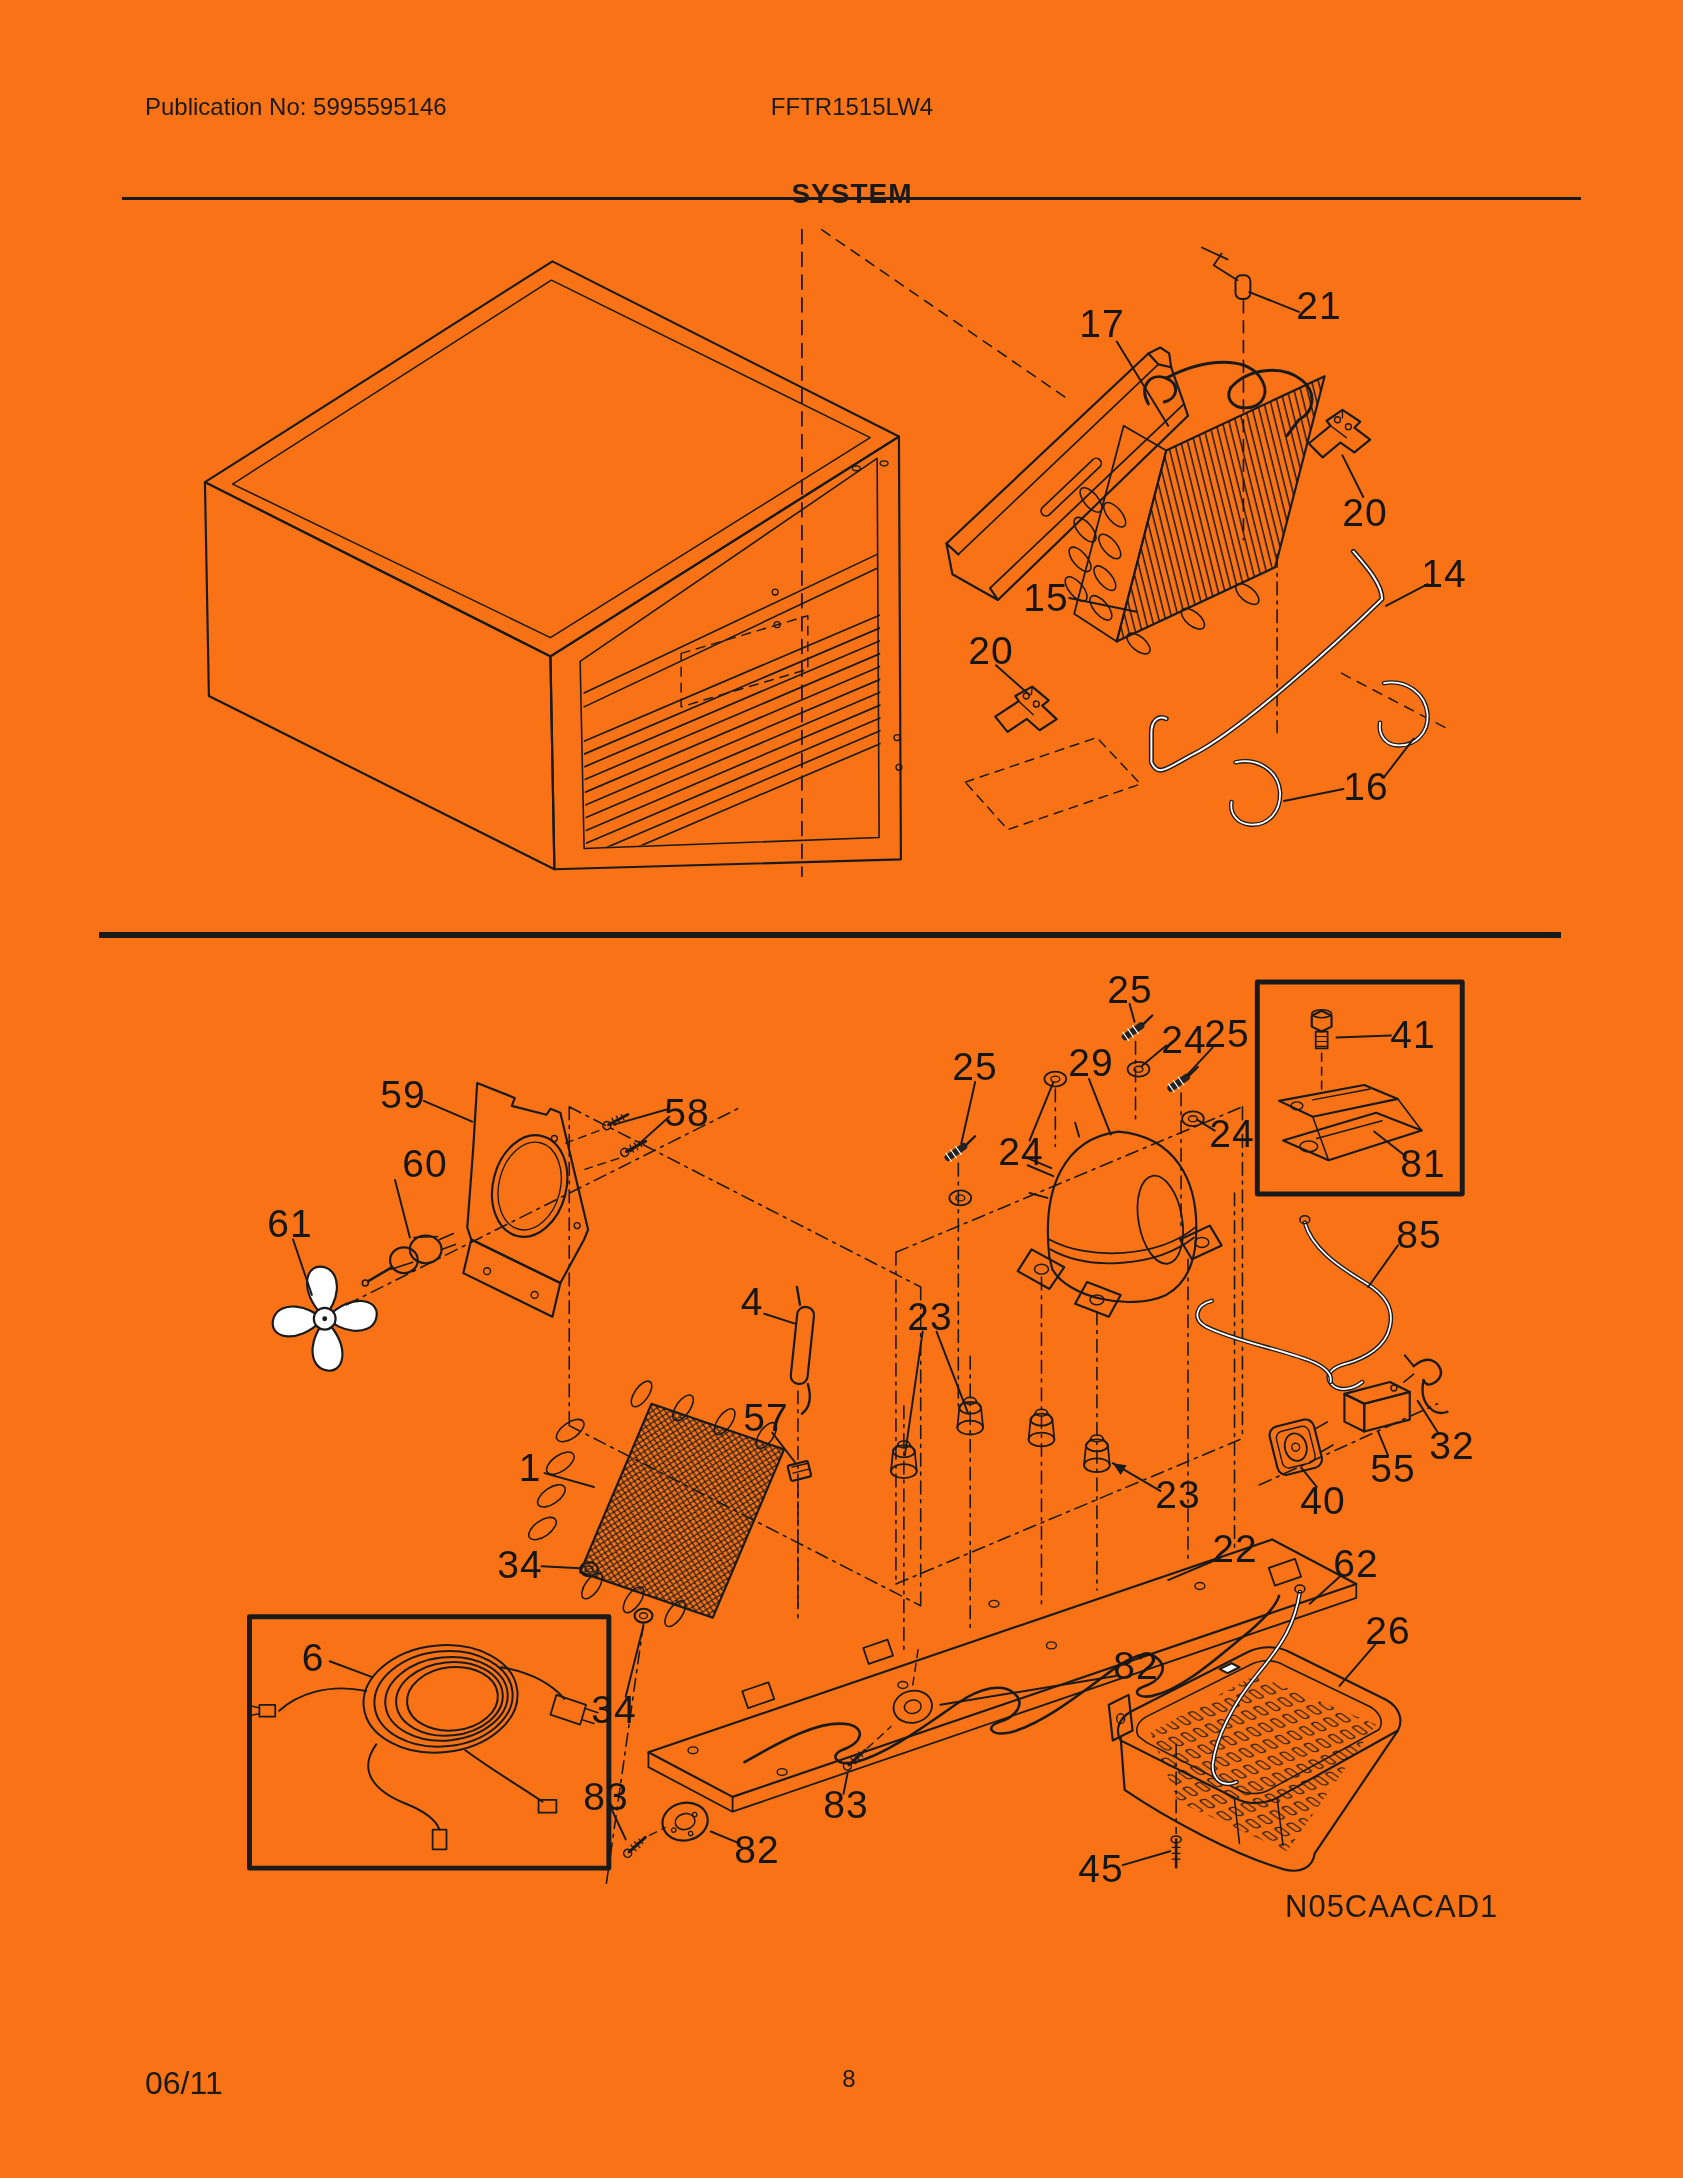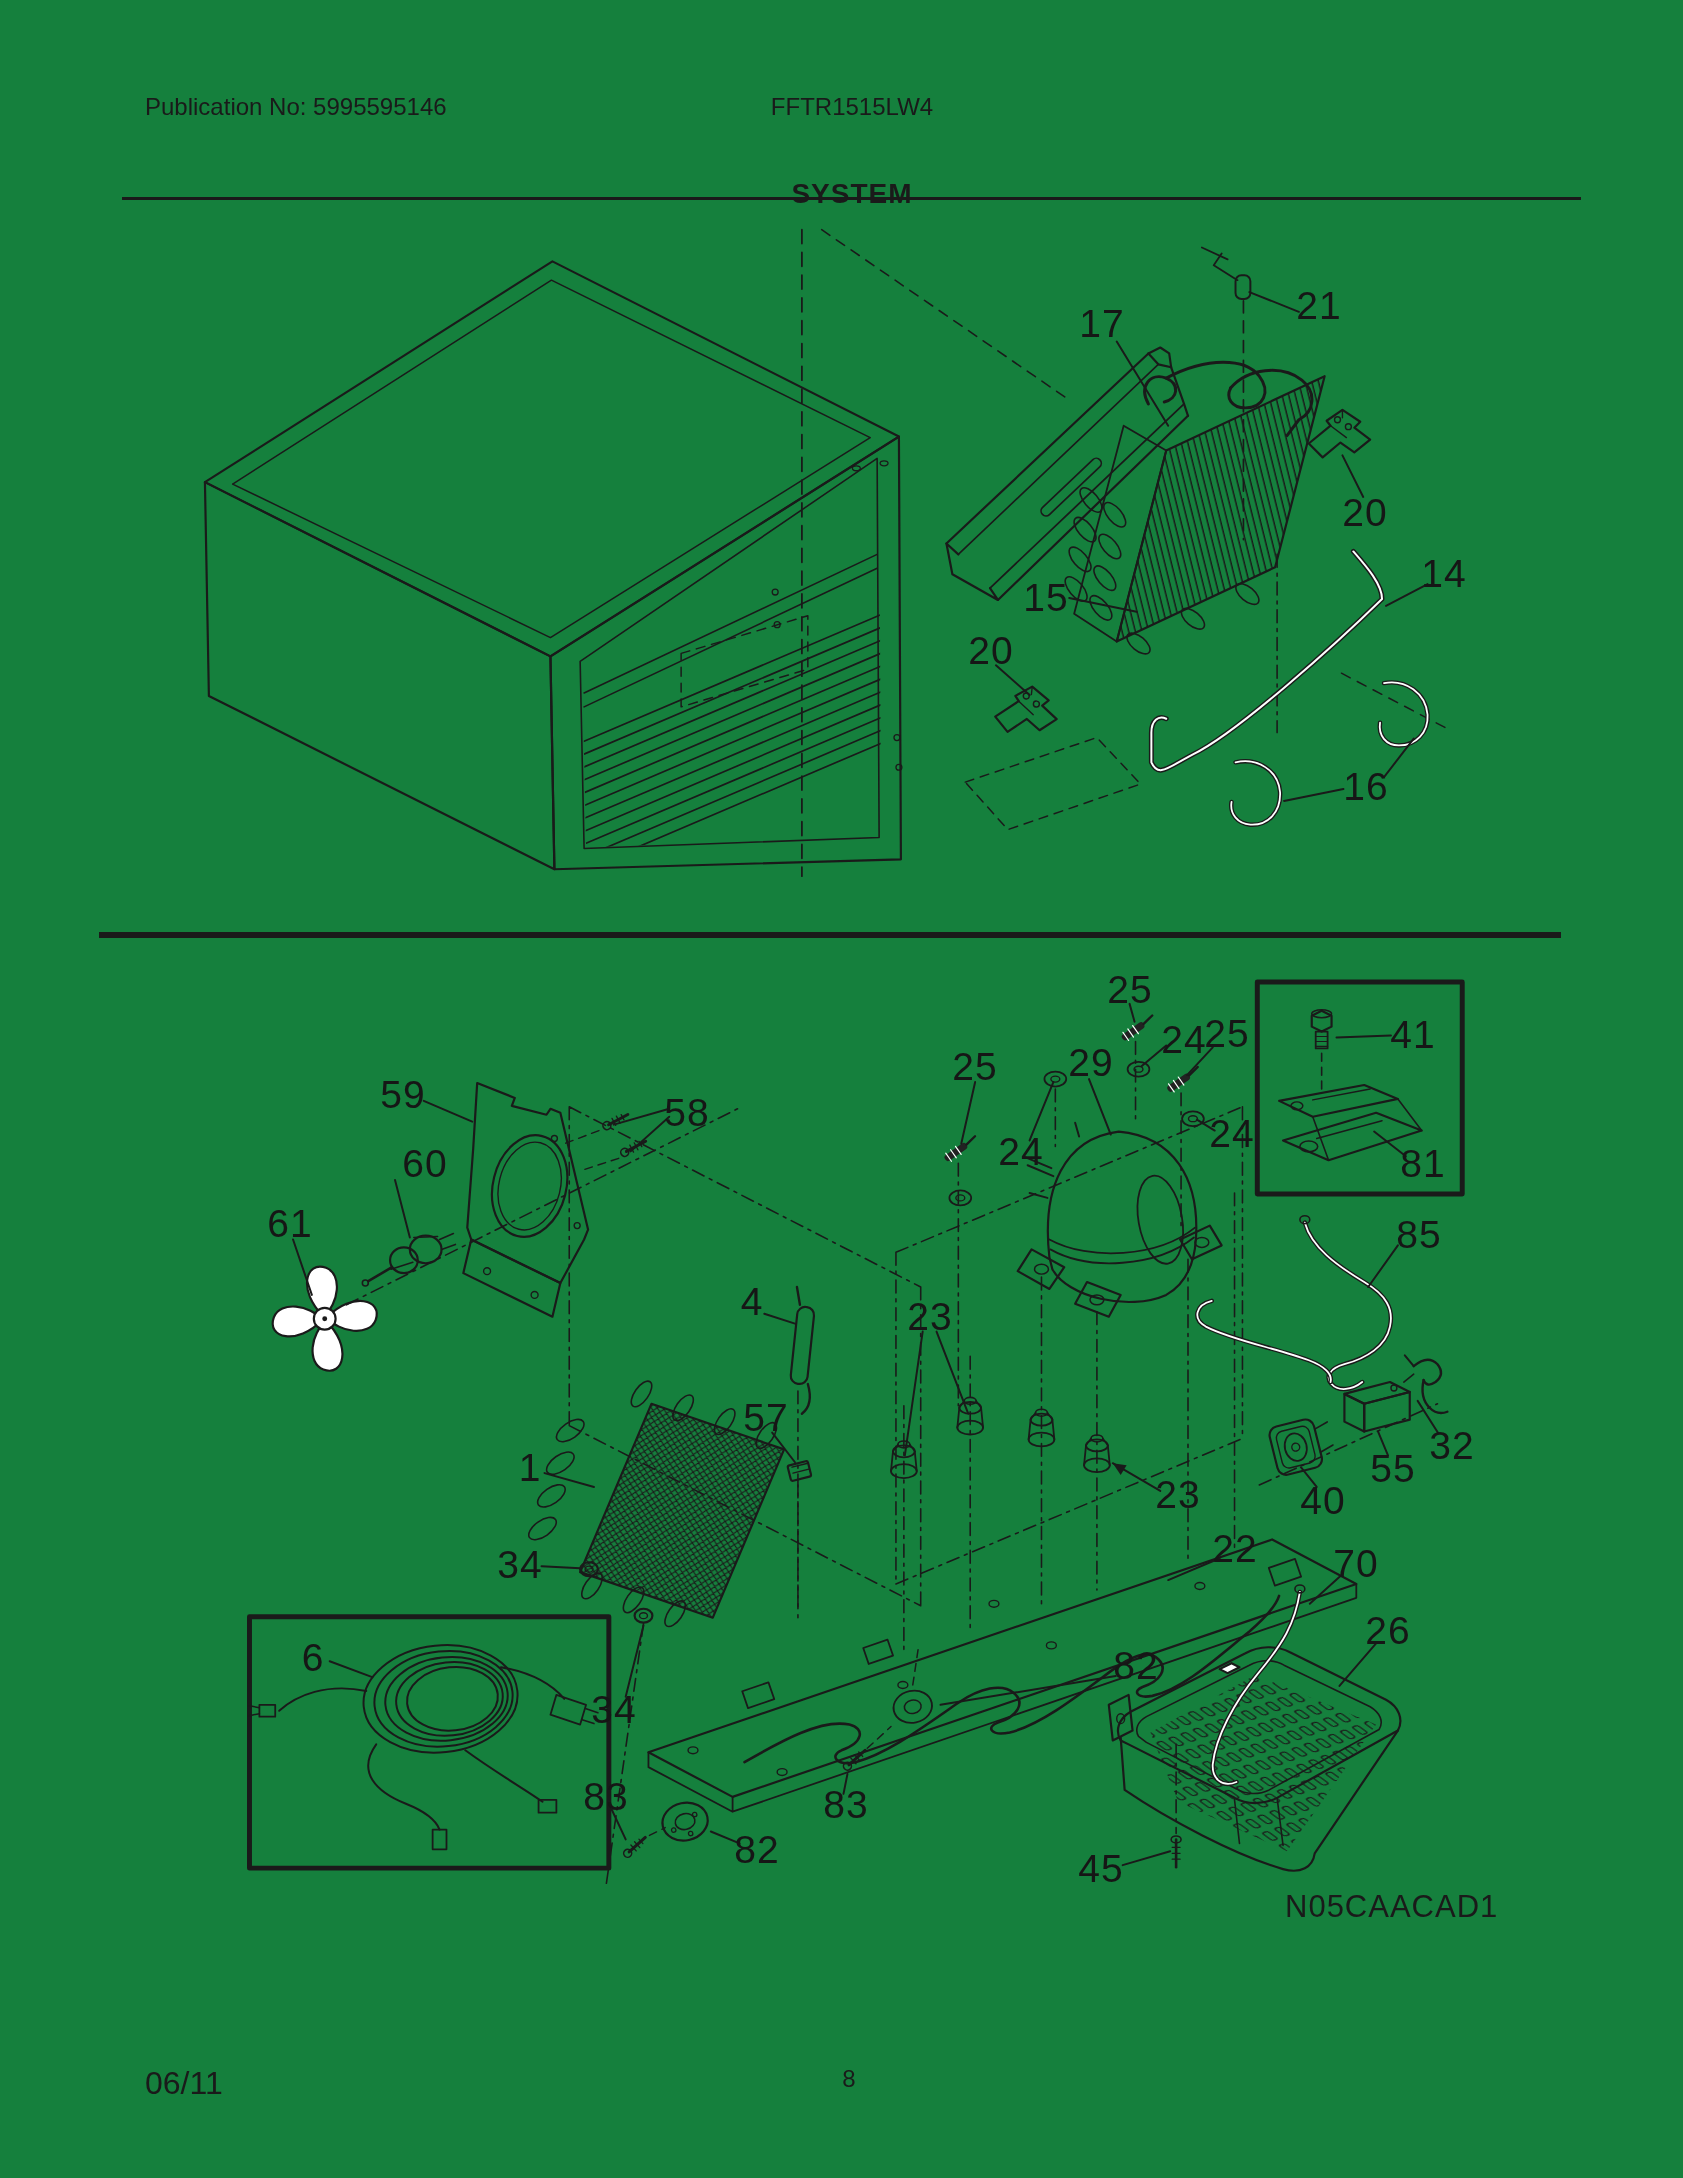--- a/index.html
+++ b/index.html
@@ -1,16 +1,16 @@
 <!DOCTYPE html>
 <html><head>
 <meta charset="utf-8">
 <style>
   html,body{margin:0;padding:0;background:#888;}
-  .page{position:relative;width:1683px;height:2178px;background:#15803d;margin:0 auto;
+  .page{position:relative;width:1683px;height:2178px;background:#f97316;margin:0 auto;
         font-family:"Liberation Sans",sans-serif;color:#1a1a1a;overflow:hidden;}
   .hdr-pub{position:absolute;left:145px;top:93px;font-size:24px;white-space:nowrap;}
   .hdr-model{position:absolute;left:852px;top:93px;transform:translateX(-50%);font-size:24px;white-space:nowrap;}
   .hdr-title{position:absolute;left:852px;top:158px;transform:translateX(-50%);font-size:28px;font-weight:bold;letter-spacing:1px;margin-top:20px;}
   .hdr-rule{position:absolute;left:122px;top:197px;width:1459px;height:3px;background:#1a1a1a;}
   .mid-divider{position:absolute;left:99px;top:932px;width:1462px;height:6px;background:#1a1a1a;}
   .art{position:absolute;left:0;top:0;width:1683px;height:2178px;}
   .callout{position:absolute;transform:translate(-50%,-50%);font-size:39px;font-weight:normal;
            letter-spacing:1px;color:#161616;white-space:nowrap;}
   .diagram-code{position:absolute;left:1285px;top:1889px;font-size:31px;letter-spacing:1px;}
@@ -482,21 +482,21 @@
       <div class="callout" style="left: 752px; top: 1302px;">4</div>
       <div class="callout" style="left: 930px; top: 1317px;">23</div>
       <div class="callout" style="left: 766px; top: 1418px;">57</div>
       <div class="callout" style="left: 530px; top: 1468px;">1</div>
       <div class="callout" style="left: 520px; top: 1565px;">34</div>
       <div class="callout" style="left: 1452px; top: 1446px;">32</div>
       <div class="callout" style="left: 1393px; top: 1469px;">55</div>
       <div class="callout" style="left: 1323px; top: 1501px;">40</div>
       <div class="callout" style="left: 1178px; top: 1495px;">23</div>
       <div class="callout" style="left: 1235px; top: 1549px;">22</div>
-      <div class="callout" style="left: 1356px; top: 1564px;">70</div>
+      <div class="callout" style="left: 1356px; top: 1564px;">62</div>
       <div class="callout" style="left: 1388px; top: 1631px;">26</div>
       <div class="callout" style="left: 1136px; top: 1666px;">82</div>
       <div class="callout" style="left: 614px; top: 1710px;">34</div>
       <div class="callout" style="left: 606px; top: 1797px;">83</div>
       <div class="callout" style="left: 757px; top: 1850px;">82</div>
       <div class="callout" style="left: 846px; top: 1805px;">83</div>
       <div class="callout" style="left: 1101px; top: 1869px;">45</div>
       <div class="callout" style="left: 313px; top: 1658px;">6</div>
     </div>
 

